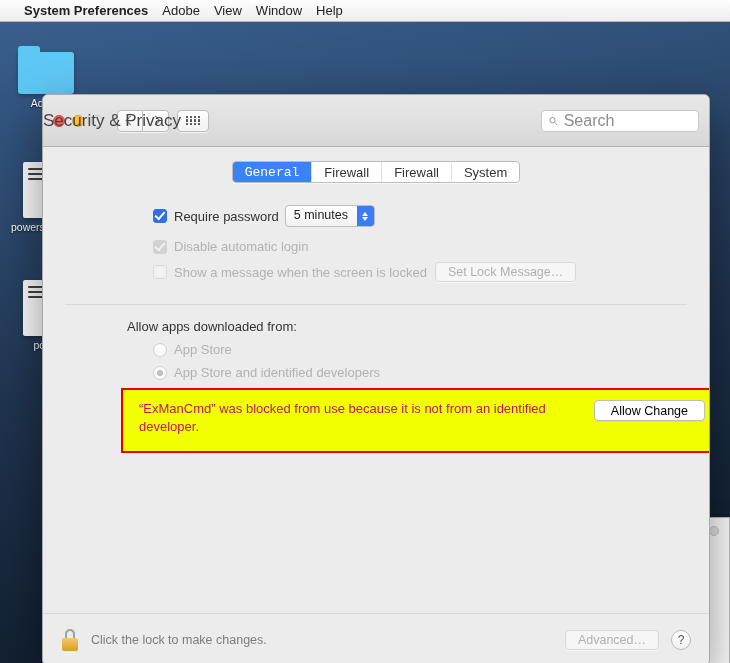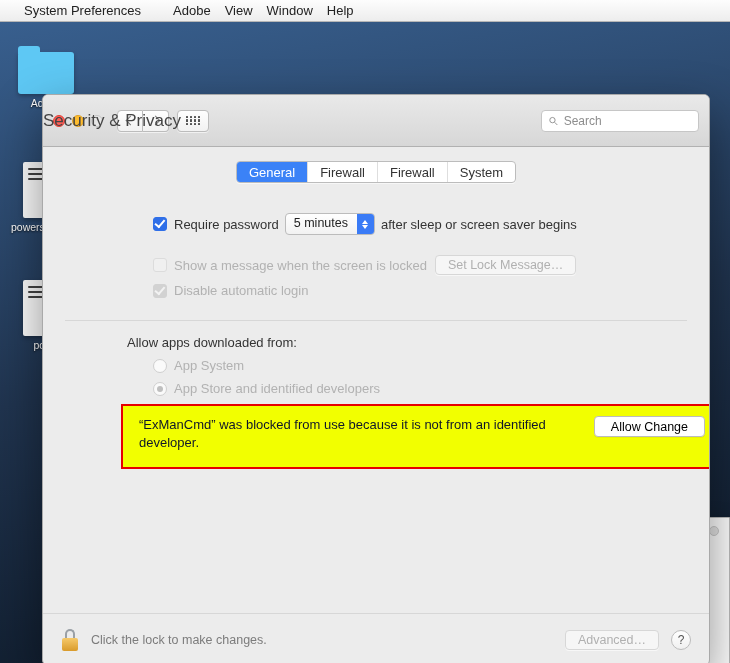--- a/index.html
+++ b/index.html
@@ -14,21 +14,21 @@
     .menubar {
       position: absolute; top: 0; left: 0; right: 0; height: 22px;
       background: linear-gradient(#fdfdfd, #ededed);
       border-bottom: 1px solid #b6b6b6;
       display: flex; align-items: center;
       padding-left: 10px;
       font-size: 13px;
       color: #222;
     }
     .menubar .apple { font-size: 15px; margin-right: 14px; }
-    .menubar .appname { font-weight: 400; margin-right: 32px; }
+    .menubar .appname { font-weight: 700; margin-right: 14px; }
     .menubar .mitem { margin-right: 14px; }
     
     .desktop {
       position: absolute; top: 22px; left: 0; right: 0; bottom: 0;
       background: linear-gradient(170deg, #385f8e 0%, #20344f 50%, #0c1725 100%);
     }
     .dicon {
       position: absolute; width: 72px; text-align: center;
       color: #fff; font-size: 10.5px;
       text-shadow: 0 1px 2px rgba(0,0,0,.8);
@@ -104,72 +104,72 @@
     .wintitle {
       position: absolute; left: 0; right: 0; text-align: left;
       font-size: 17px; color: #444; font-weight: 500; pointer-events: none;
     }
     .search {
       margin-left: auto; width: 158px; height: 22px;
       background: #fff; border: 1px solid #c6c6c6; border-radius: 4px;
       display: flex; align-items: center; padding: 0 6px; gap: 5px; color: #8d8d8d;
     }
     .search svg { width:12px;height:12px; stroke:#8a8a8a; }
-    .search input { border:0; outline:0; background:transparent; font-size:12px; width:100%; color:#333;}
+    .search input { border:0; outline:0; background:transparent; font-size:16px; width:100%; color:#333;}
     .search input::placeholder { color:#8d8d8d; }
     
     .pbody { flex:1; position: relative; padding: 14px 22px 10px; color:#333; }
     .tabs {
       margin: 0 auto 16px; width: fit-content;
       display: flex; border: 1px solid #bcbcbc; border-radius: 4px; overflow: hidden;
       background:#fff;
       box-shadow: 0 1px 0 rgba(255,255,255,.6);
     }
     .tab { padding: 2.5px 12px; font-size: 13px; color:#333; border-left:1px solid #dedede;}
     .tab:first-child{border-left:0;}
-    .tab.active { background: #3b82f7; color:#fff; }
+    .tab.active { background: #3b82f7; color:#fff;font-family:Liberation Mono, monospace; }
     .section1 { padding: 2px 60px 0 62px; }
     .row { display:flex; align-items:center; margin-bottom: 8px; }
     .btn {
       background: linear-gradient(#fefefe,#f2f2f2);
       border: 1px solid #bcbcbc; border-radius: 4px;
       padding: 2px 12px; font-size: 12.5px; color:#333;
       box-shadow: 0 1px 0 rgba(255,255,255,.6);
     }
     .btn.dis { color:#b0b0b0; border-color:#d7d7d7; background:#f6f6f6;}
     .cb { width:14px; height:14px; border:1px solid #b7b7b7; border-radius:3px; background:#fff; margin-right:7px; display:inline-flex; align-items:center; justify-content:center; flex:none;}
     .cb.checked { background:#2f6fe8; border-color:#2f6fe8; }
     .cb.checked::after { content:""; width:4px;height:8px;border:solid #fff;border-width:0 2px 2px 0; transform:rotate(40deg) translate(-1px,-1px);}
     .cb.dis { background:#f0f0f0; border-color:#dcdcdc; }
     .cb.dis.checked { background:#d2d2d2; border-color:#d2d2d2;}
     .cb.dis.checked::after{border-color:#f2f2f2;}
     .indent { margin-left: 26px; align-items: center; }
     .select {
       display:flex; align-items:stretch; height:22px;
       background:linear-gradient(#fff,#f2f2f2); border:1px solid #bcbcbc; border-radius:4px;
-      overflow:hidden; margin: 12px 6px;
+      overflow:hidden; margin: 4px 6px;
     }
     .select .sval { padding: 2px 9px 2px 8px; font-size:12.5px; color:#222; }
     .select .sar { width:17px; background:#3a7bf6; display:flex; flex-direction:column; align-items:center; justify-content:center; gap:1px;}
     .select .sar i{width:0;height:0;border-left:3.5px solid transparent;border-right:3.5px solid transparent;}
     .select .sar i.u{border-bottom:4px solid #fff;}
     .select .sar i.d{border-top:4px solid #fff;}
     .mutetxt{ color:#b2b2b2; }
     hr.sep { border:0; border-top:1px solid #d7d7d7; margin: 22px 0 14px; }
     .section2 { padding: 0 14px 0 62px; }
     .radio{width:14px;height:14px;border:1px solid #cfcfcf;border-radius:50%;background:#fafafa;margin-right:7px;position:relative;flex:none;}
     .radio.sel::after{content:"";position:absolute;left:3px;top:3px;width:6px;height:6px;border-radius:50%;background:#bfbfbf;}
     .hl {
       margin: 6px 0 0 -6px; width: 600px;
       border: 2.5px solid #e70000;
       background: #f2ff00;
       padding: 10px 14px 16px 16px;
       display:flex; gap:18px;
     }
-    .hltxt { flex:1; font-size:13px; color:#0f172a; line-height:1.35;}
+    .hltxt { flex:1; font-size:13px; color:#be185d; line-height:1.35;}
     .hlbtn {
       align-self:flex-start; background:#fff; border:1px solid #bcbcbc;
       border-radius:4px; padding:2.5px 16px; font-size:12.5px;
       box-shadow: 0 1px 0 rgba(0,0,0,.04);
     }
     .footer {
       height: 52px; border-top:1px solid #d7d7d7;
       display:flex; align-items:center; padding: 0 18px; gap:12px;
     }
     .lock {width:18px;height:22px;position:relative;}
@@ -281,41 +281,40 @@
         <div class="row indent">
           <span class="cb checked"></span>
           <span>Require password</span>
           <span class="select">
             <span class="sval">5 minutes</span>
             <span class="sar">
                 <i class="u"></i>
                 <i class="d"></i>
               </span>
           </span>
-          <span>after sleep or screen saver begins</span>
+        </div>
+        <div class="row indent">
+          <span class="cb dis checked"></span>
+          <span class="mutetxt">Disable automatic login</span>
         </div>
         <div class="row indent">
           <span class="cb dis"></span>
           <span class="mutetxt">Show a message when the screen is locked</span>
           <span style="width:8px"></span>
           <button class="btn dis">Set Lock Message…</button>
         </div>
-        <div class="row indent">
-          <span class="cb dis checked"></span>
-          <span class="mutetxt">Disable automatic login</span>
-        </div>
       </div>
 
       <hr class="sep">
 
       <div class="section2">
         <div style="margin-bottom:8px;">Allow apps downloaded from:</div>
         <div class="row indent">
           <span class="radio"></span>
-          <span class="mutetxt">App System</span>
+          <span class="mutetxt">App Store</span>
         </div>
         <div class="row indent">
           <span class="radio sel"></span>
           <span class="mutetxt">App Store and identified developers</span>
         </div>
 
         <div class="hl">
           <div class="hltxt">“ExManCmd” was blocked from use because it is not from an identified developer.</div>
           <button class="hlbtn">Allow Change</button>
         </div>

